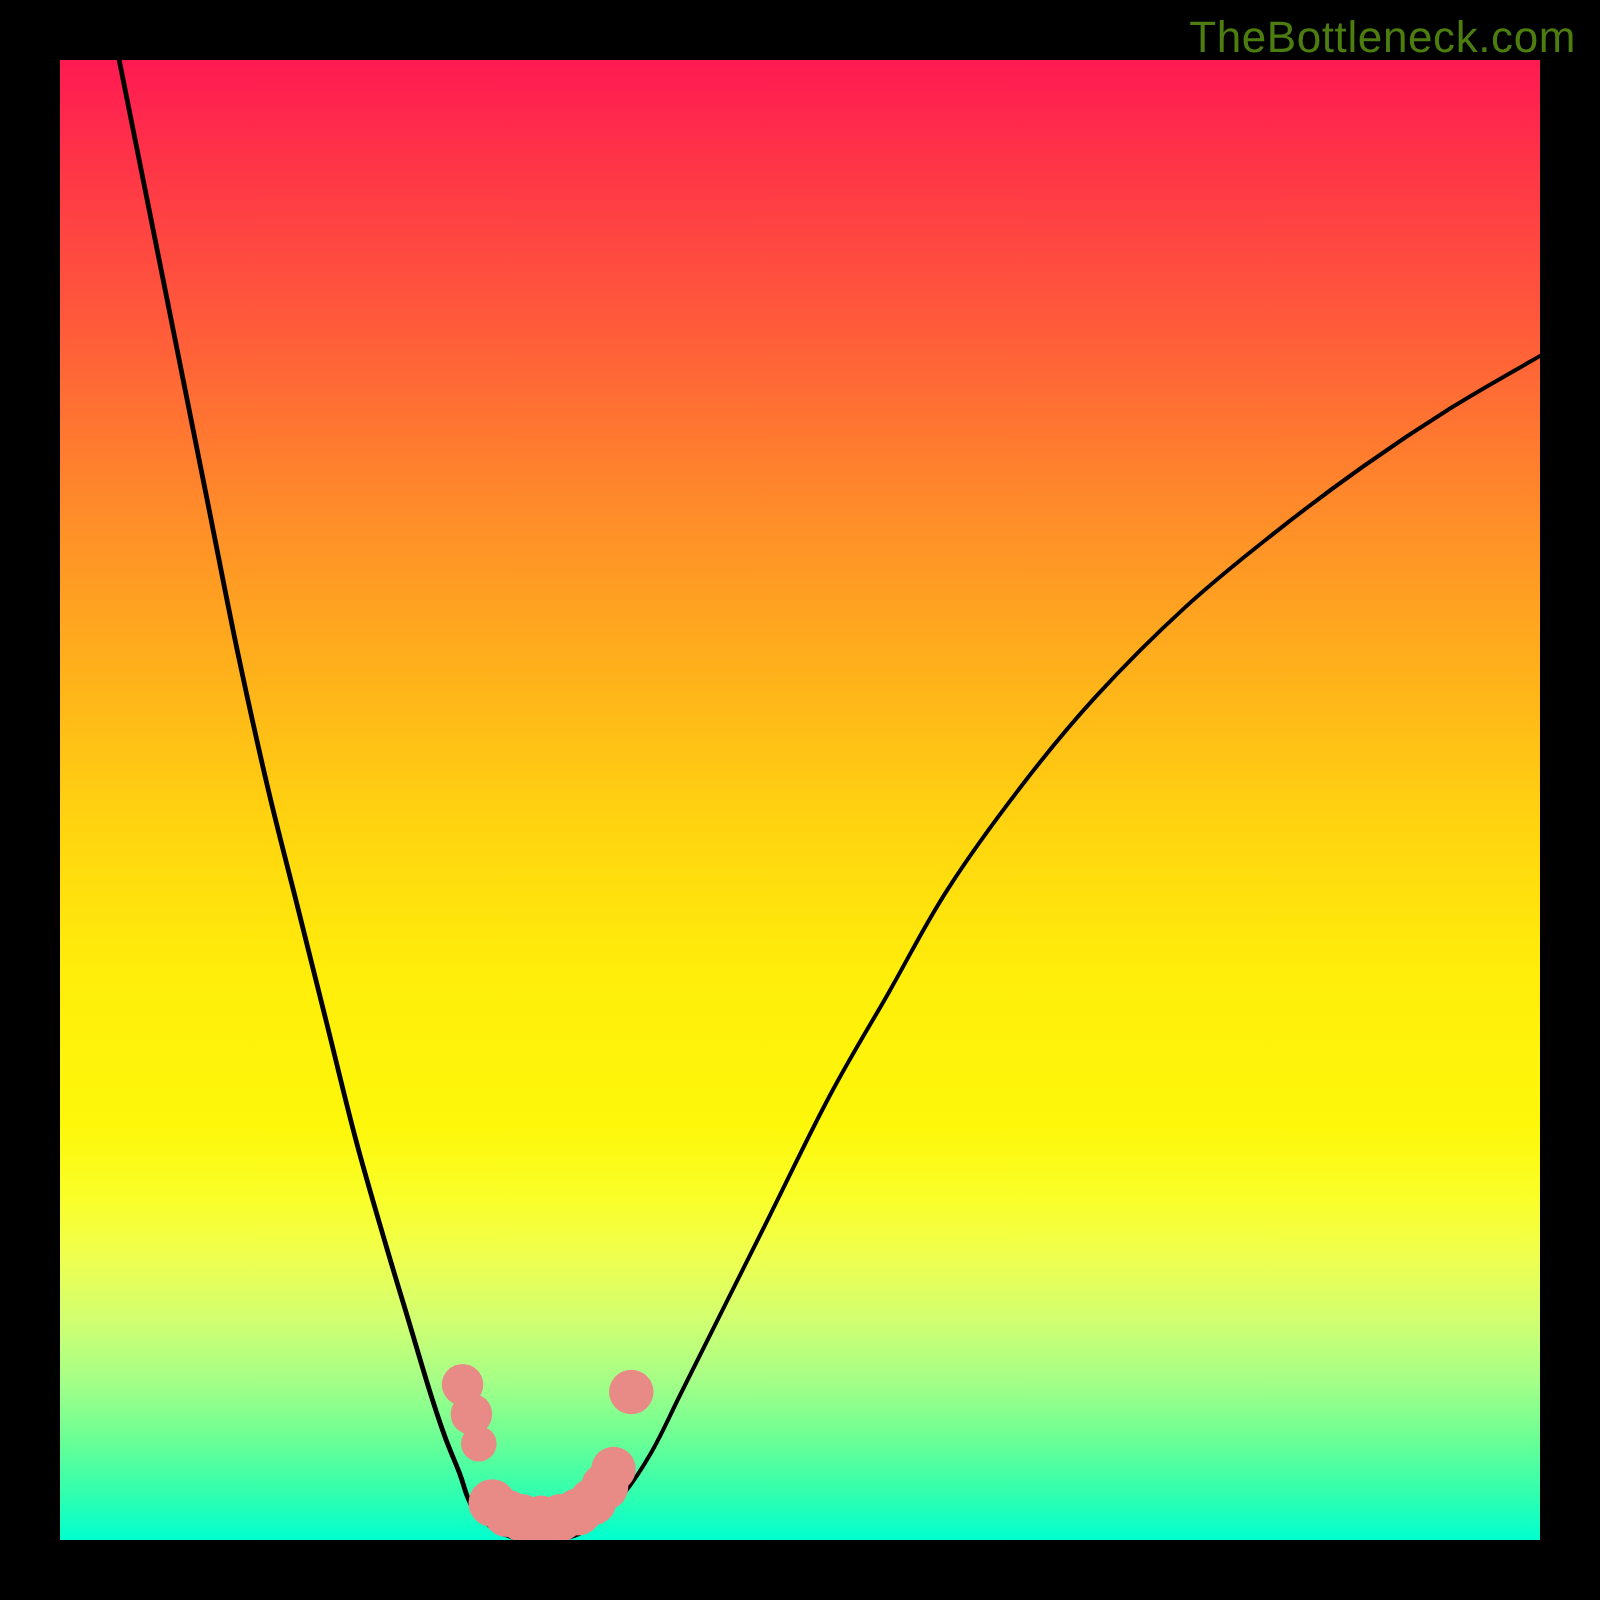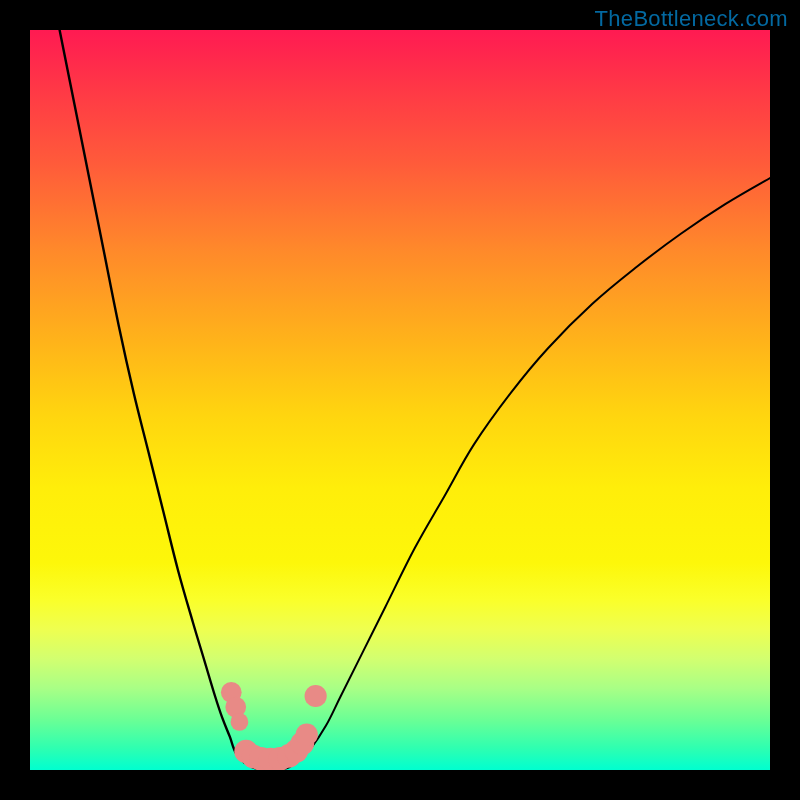--- a/index.html
+++ b/index.html
@@ -10,21 +10,21 @@
     height: 800px;
     background: #000;
   }
   .watermark {
     position: absolute;
     top: 6px;
     right: 12px;
     font-family: Arial, Helvetica, sans-serif;
     font-size: 22px;
     font-weight: 500;
-    color: #0369a1;
+    color: #4d7c0f;
     letter-spacing: 0.3px;
     z-index: 5;
   }
   .plot {
     position: absolute;
     left: 30px;
     top: 30px;
     width: 740px;
     height: 740px;
     background: linear-gradient(to bottom,

